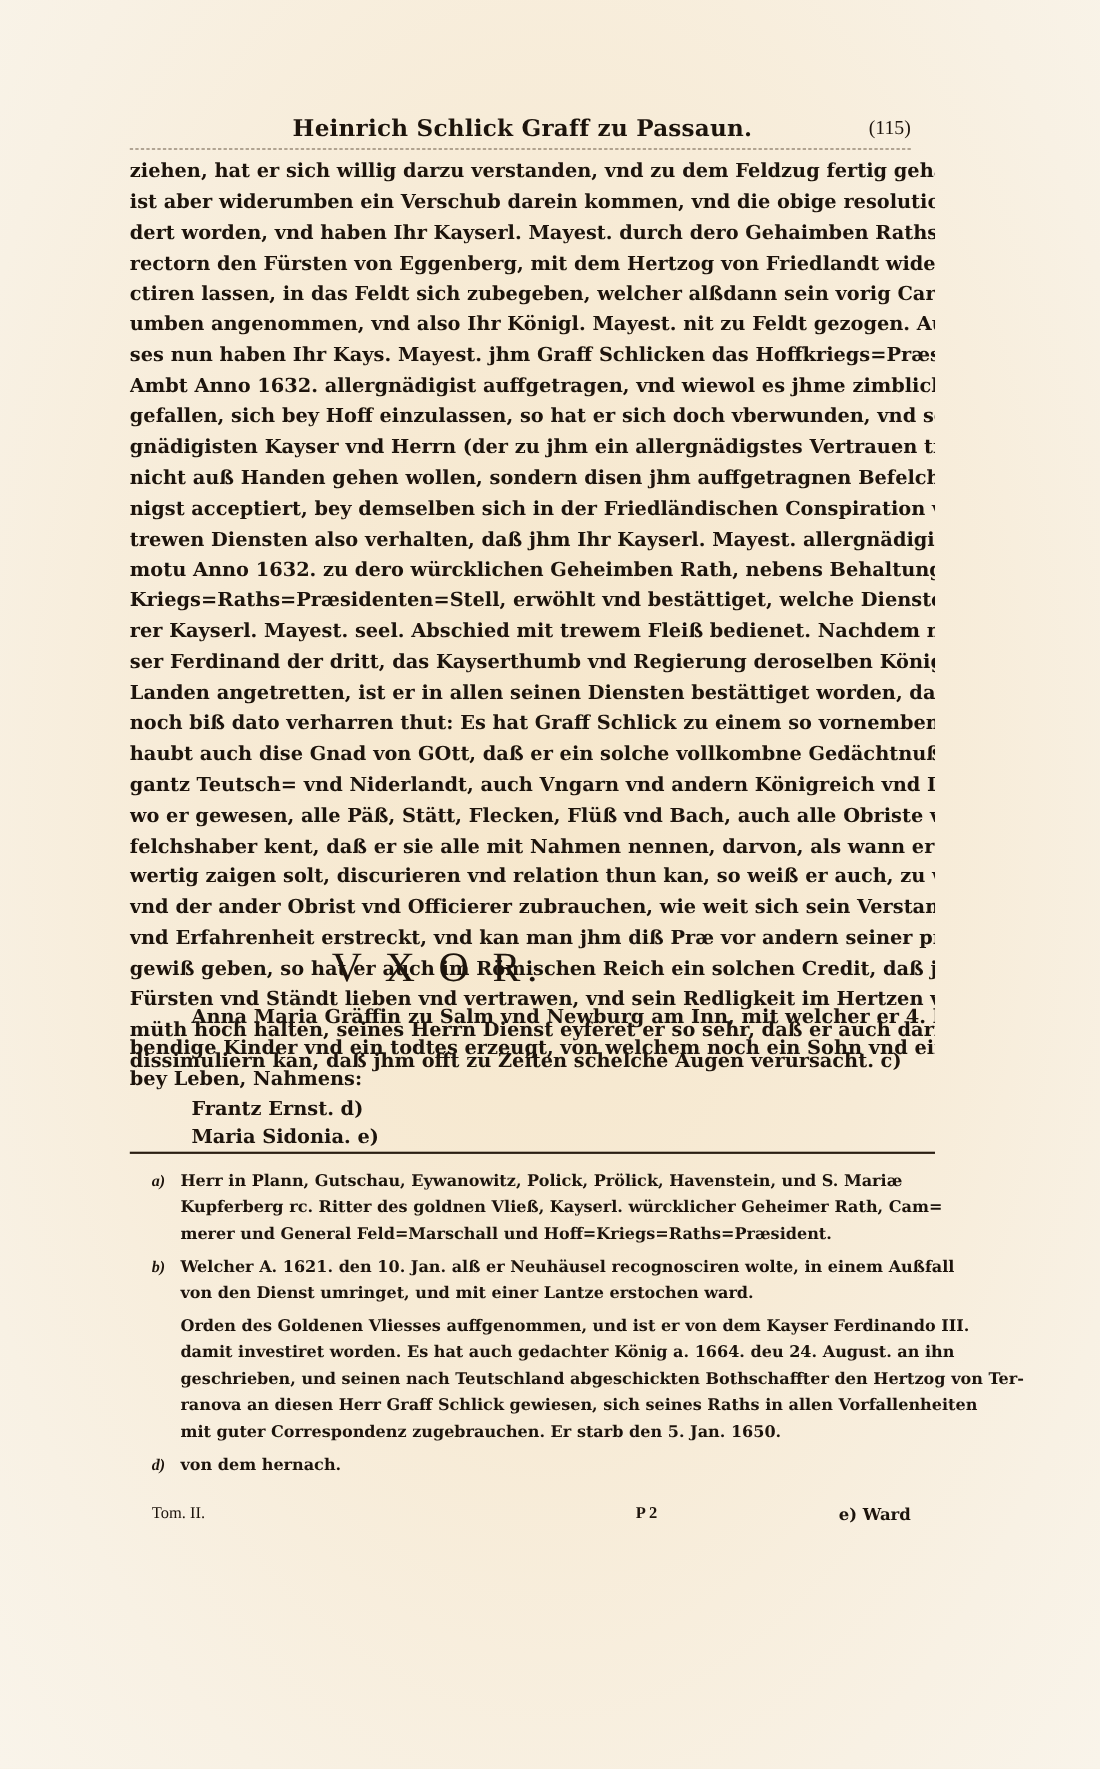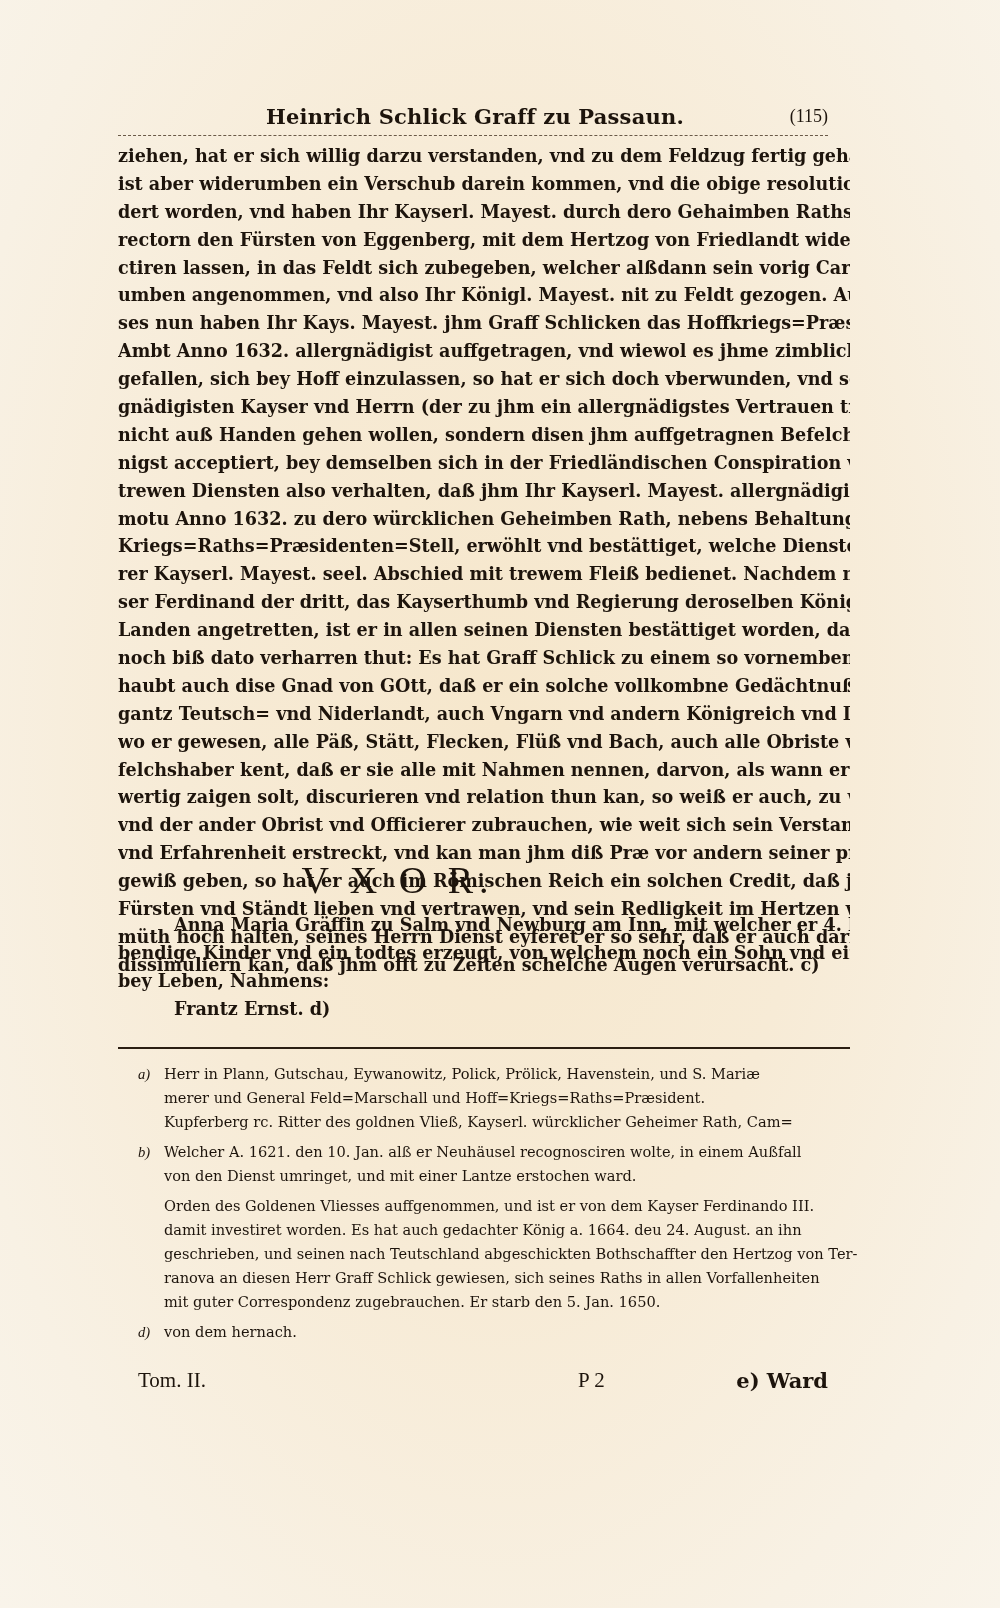--- a/index.html
+++ b/index.html
@@ -43,32 +43,32 @@
       font-size: 17.6px; line-height: 25px; font-weight: bold;
     }
     .indent { padding-left: 56px; }
     .child { padding-left: 56px; display: block; white-space: nowrap; }
     .fn-rule {
       position: absolute; left: 118px; top: 1047px; width: 732px; height: 0;
       border-top: 2px solid #2a1e12;
     }
     .footnotes {
       position: absolute; left: 138px; top: 1062px; width: 712px;
-      font-size: 14.6px; line-height: 24px; font-weight: normal;
+      font-size: 14.6px; line-height: 24px; font-weight: bold;
     }
     .fn { margin-bottom: 6px; }
     .fn .marker { display: inline-block; width: 26px; font-style: italic; font-family: "Liberation Serif", serif; }
     .fn .fn-line { display: block; white-space: nowrap; padding-left: 26px; }
     .fn .fn-line.first { padding-left: 0; }
     .sig-row {
       position: absolute; left: 138px; top: 1368px; width: 690px; height: 24px;
-      font-size: 21px;
+      font-size: 15px;
     }
     .sig-left { position: absolute; left: 0; font-family: "Liberation Serif", serif; }
-    .sig-mid { position: absolute; left: 440px; font-family: "Liberation Serif", serif; font-weight: normal; }
+    .sig-mid { position: absolute; left: 440px; font-family: "Liberation Serif", serif; font-weight: bold; }
     .sig-right { position: absolute; right: 0; font-weight: bold; }
   </style>
 </head>
 <body>
 
 <div class="page">
 
   <div class="header">
     <span class="running-title">Heinrich Schlick Graff zu Passaun.</span>
     <span class="page-number">(115)</span>
@@ -108,29 +108,30 @@
     <span class="line last">dissimuliern kan, daß jhm offt zu Zeiten schelche Augen verursacht. c)</span>
   </div>
 
   <div class="section-title">V X O R.</div>
 
   <div class="vxor-text">
     <span class="line indent">Anna Maria Gräffin zu Salm vnd Newburg am Inn, mit welcher er 4. le=</span>
     <span class="line">bendige Kinder vnd ein todtes erzeugt, von welchem noch ein Sohn vnd ein Tochter</span>
     <span class="line last">bey Leben, Nahmens:</span>
     <span class="child">Frantz Ernst. d)</span>
+    <span class="child">Maria Sidonia. e)</span>
   </div>
 
   <div class="fn-rule"></div>
 
   <div class="footnotes">
     <div class="fn">
       <span class="fn-line first"><span class="marker">a)</span><span>Herr in Plann, Gutschau, Eywanowitz, Polick, Prölick, Havenstein, und S. Mariæ</span></span>
+      <span class="fn-line">Kupferberg rc. Ritter des goldnen Vließ, Kayserl. würcklicher Geheimer Rath, Cam=</span>
       <span class="fn-line">merer und General Feld=Marschall und Hoff=Kriegs=Raths=Præsident.</span>
-      <span class="fn-line">Kupferberg rc. Ritter des goldnen Vließ, Kayserl. würcklicher Geheimer Rath, Cam=</span>
     </div>
     <div class="fn">
       <span class="fn-line first"><span class="marker">b)</span><span>Welcher A. 1621. den 10. Jan. alß er Neuhäusel recognosciren wolte, in einem Außfall</span></span>
       <span class="fn-line">von den Dienst umringet, und mit einer Lantze erstochen ward.</span>
     </div>
     <div class="fn">
       <span class="fn-line">Orden des Goldenen Vliesses auffgenommen, und ist er von dem Kayser Ferdinando III.</span>
       <span class="fn-line">damit investiret worden. Es hat auch gedachter König a. 1664. deu 24. August. an ihn</span>
       <span class="fn-line">geschrieben, und seinen nach Teutschland abgeschickten Bothschaffter den Hertzog von Ter-</span>
       <span class="fn-line">ranova an diesen Herr Graff Schlick gewiesen, sich seines Raths in allen Vorfallenheiten</span>

